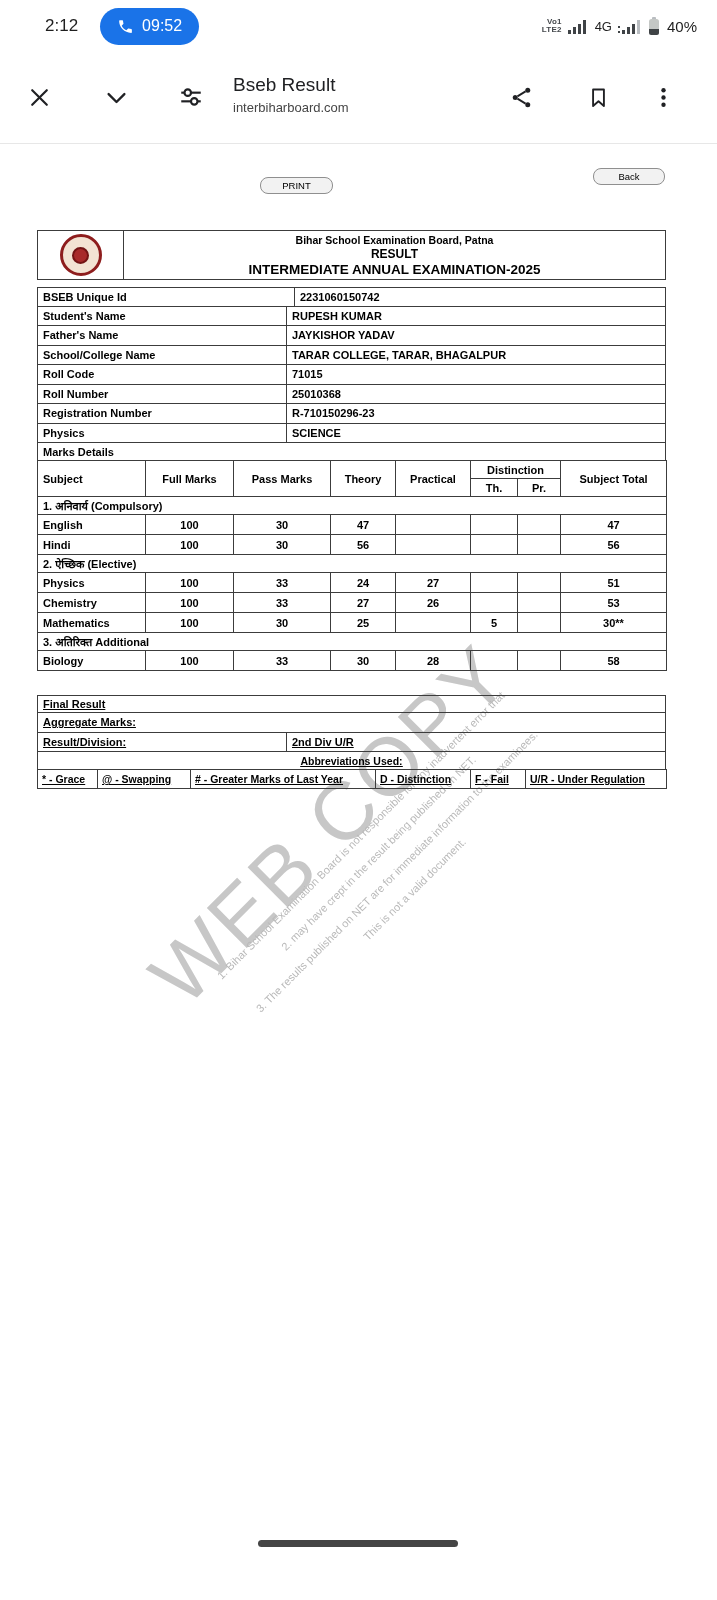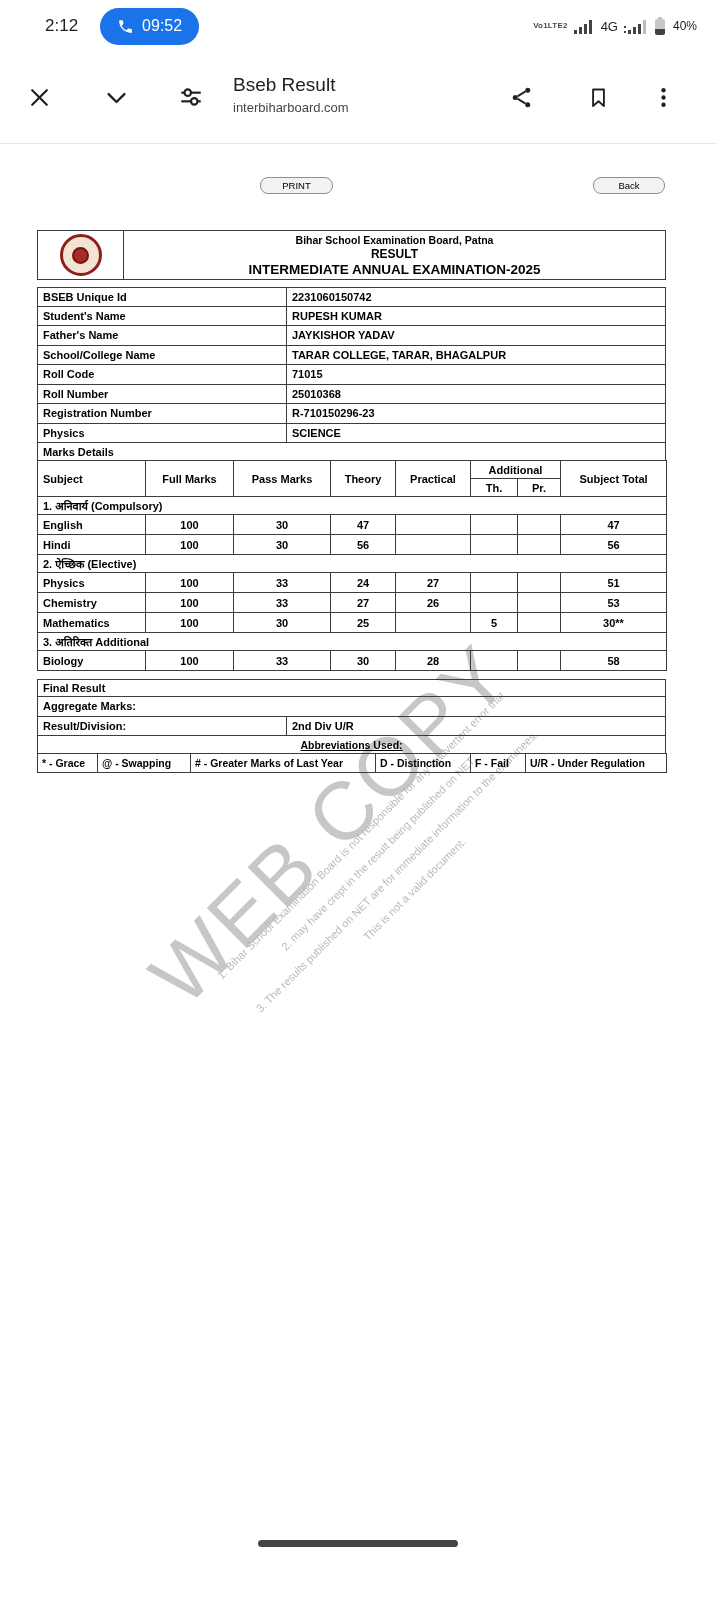--- a/index.html
+++ b/index.html
@@ -5,38 +5,38 @@
   * { margin:0; padding:0; box-sizing:border-box; }
   html,body { background:#fff; }
   body { width:717px; height:1600px; font-family:"Liberation Sans", sans-serif; }
   .screen { position:relative; width:717px; height:1600px; overflow:hidden; background:#fff;padding-left:35px; }
 
   
   .status-bar { position:absolute; top:0; left:0; width:717px; height:52px; display:flex; align-items:center; padding:0 20px 0 45px; }
   .time { font-size:17px; font-weight:500; color:#1f1f1f; }
   .call-pill { display:flex; align-items:center; gap:8px; background:#1a73e8; color:#fff; border-radius:19px; height:37px; padding:0 17px; margin-left:22px; font-size:16px; font-weight:500; cursor:pointer; border:none; }
   .status-right { margin-left:auto; display:flex; align-items:center; gap:6px; }
-  .volte { display:flex; align-items:flex-end; font-size:8px; line-height:8.5px; color:#43474b; font-weight:700; letter-spacing:0.2px; }
+  .volte { display:flex; flex-direction:column; align-items:flex-end; font-size:8px; line-height:8.5px; color:#43474b; font-weight:700; letter-spacing:0.2px; }
   .batt-wrap { display:flex; flex-direction:column; align-items:center; margin-left:3px; }
   .battery-cap { width:4px; height:2px; background:#b9bdc1; border-radius:1px 1px 0 0; }
   .battery { position:relative; width:10px; height:16px; border-radius:2.5px; background:#c4c7c5; overflow:hidden; }
   .battery::before { content:""; position:absolute; bottom:0; left:0; right:0; height:40%; background:#3f4346; }
-  .pct { font-size:12px; color:#1f1f1f; margin-left:2px; }
+  .pct { font-size:15px; color:#1f1f1f; margin-left:2px; }
 
   
   .icon-btn { position:absolute; width:44px; height:44px; top:75px; display:flex; align-items:center; justify-content:center; background:none; border:none; cursor:pointer; }
   .title-block { position:absolute; left:233px; top:74px; }
   .app-title { font-size:19px; color:#202124; }
   .app-url { font-size:13px; color:#454545; margin-top:4px; }
   .header-divider { position:absolute; top:143px; left:0; width:717px; height:1px; background:#e7e7e7; }
 
   
   .mini-btn { position:absolute; height:17px; font-size:9.5px; font-family:"Liberation Sans",sans-serif; color:#000; background:#f2f2f2; border:1px solid #8f8f8f; border-radius:8px; cursor:pointer; line-height:14px; }
   .print-btn { left:260px; top:177px; width:73px; }
-  .back-btn  { left:593px; top:177px; width:72px; }
+  .back-btn  { left:593px; top:168px; width:72px; }
 
   
   .watermark-main { position:absolute; left:95px; top:778px; width:470px; text-align:center;
     transform:rotate(-45deg); font-size:82px; letter-spacing:3px; color:#c7c7c7; z-index:1; white-space:nowrap; }
   .watermark-lines { position:absolute; left:128px; top:812px; width:520px; text-align:center;
     transform:rotate(-45deg); font-size:11px; line-height:2.3; color:#b9b9b9; z-index:1; }
   .watermark-lines div { white-space:nowrap; }
 
   
   .doc { position:absolute; left:37px; top:230px; width:629px; color:#000; font-weight:bold; font-size:11px; z-index:2; }
@@ -44,37 +44,37 @@
   .logo-cell { border-right:1px solid #3c3c3c; display:flex; align-items:center; justify-content:center; }
   .seal { width:42px; height:42px; border-radius:50%; border:3px solid #8e1d1d; background:#f3e3d3; display:flex; align-items:center; justify-content:center; }
   .seal-inner { width:17px; height:17px; border-radius:50%; background:#a82a2a; border:2px solid #731414; }
   .title-cell { display:flex; flex-direction:column; justify-content:center; text-align:center; gap:1px; }
   .board-name { font-size:10.5px; }
   .result-label { font-size:12px; }
   .exam-title { font-size:13.5px; }
 
   .info-block { margin-top:7px; }
   .row { border:1px solid #3c3c3c; border-top:none; background:transparent; }
-  .row.first { border-top:1px solid #3c3c3c; }
+  .row.first { border-top:1px solid #3c3c3c;gap:8px; }
   .kv { display:grid; grid-template-columns:248px 1fr; height:19.5px; }
   .kv .c { display:flex; align-items:center; padding-left:5px; overflow:hidden; white-space:nowrap; }
   .kv .v { border-left:1px solid #3c3c3c; }
   .full-row { height:18px; display:flex; align-items:center; padding-left:5px; }
   .full-row.center { justify-content:center; padding-left:0; }
   .underline { text-decoration:underline; font-size:10.5px; }
 
   table.marks { width:629px; border-collapse:collapse; table-layout:fixed; margin-top:-1px; }
   .marks th, .marks td { border:1px solid #3c3c3c; font-weight:bold; font-size:11px; padding:0 2px; overflow:hidden; white-space:nowrap; }
   .marks th { text-align:center; height:18px; }
   .marks th.subj, .marks td.subj { text-align:left; padding-left:5px; }
   .marks tr.srow td { height:18px; text-align:left; padding-left:5px; }
   .marks tr.drow td { height:20px; }
   .marks td.num { text-align:center; }
 
-  .final-block { margin-top:8px; }
+  .final-block { margin-top:24px;text-decoration:underline; }
   table.abbr { width:629px; border-collapse:collapse; table-layout:fixed; margin-top:-1px; }
   .abbr td { border:1px solid #3c3c3c; font-size:10.5px; font-weight:bold; height:19px; padding-left:4px; overflow:hidden; white-space:nowrap; }
 
   
   .gesture-bar { position:absolute; left:258px; top:1540px; width:200px; height:7px; border-radius:4px; background:#454545; cursor:pointer; }
 </style>
 </head>
 <body>
 
 <div class="screen">
@@ -271,21 +271,21 @@
           <col style="width:43px">
           <col style="width:106px">
       </colgroup>
       <thead>
         <tr>
           <th rowspan="2" class="subj">Subject</th>
           <th rowspan="2">Full Marks</th>
           <th rowspan="2">Pass Marks</th>
           <th rowspan="2">Theory</th>
           <th rowspan="2">Practical</th>
-          <th colspan="2">Additional</th>
+          <th colspan="2">Distinction</th>
           <th rowspan="2">Subject Total</th>
         </tr>
         <tr>
           <th>Th.</th>
           <th>Pr.</th>
         </tr>
       </thead>
       <tbody>
         <tr class="srow">
           <td colspan="8">1. अनिवार्य (Compulsory)</td>

